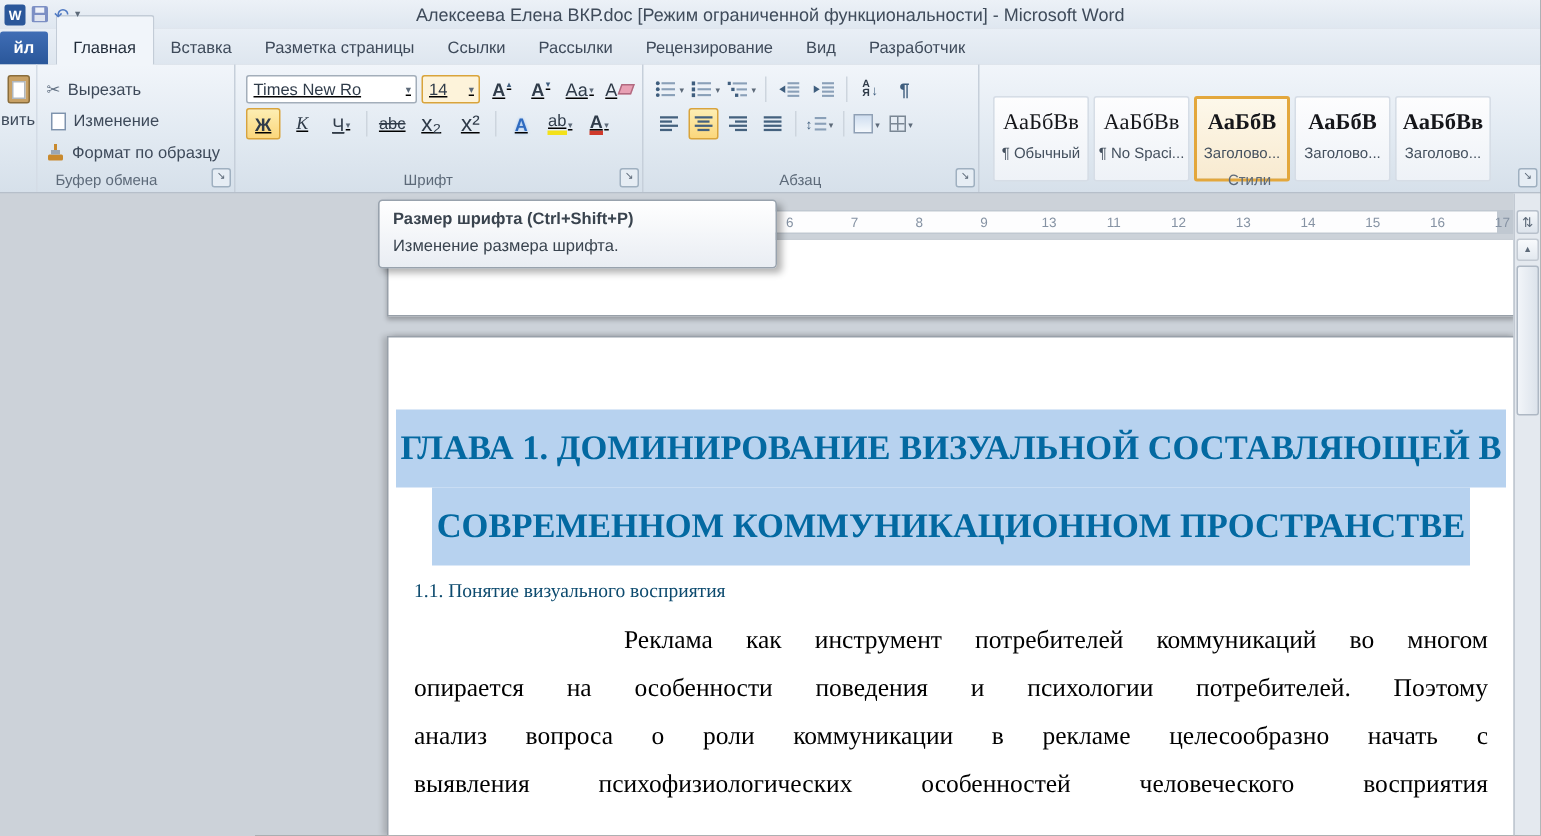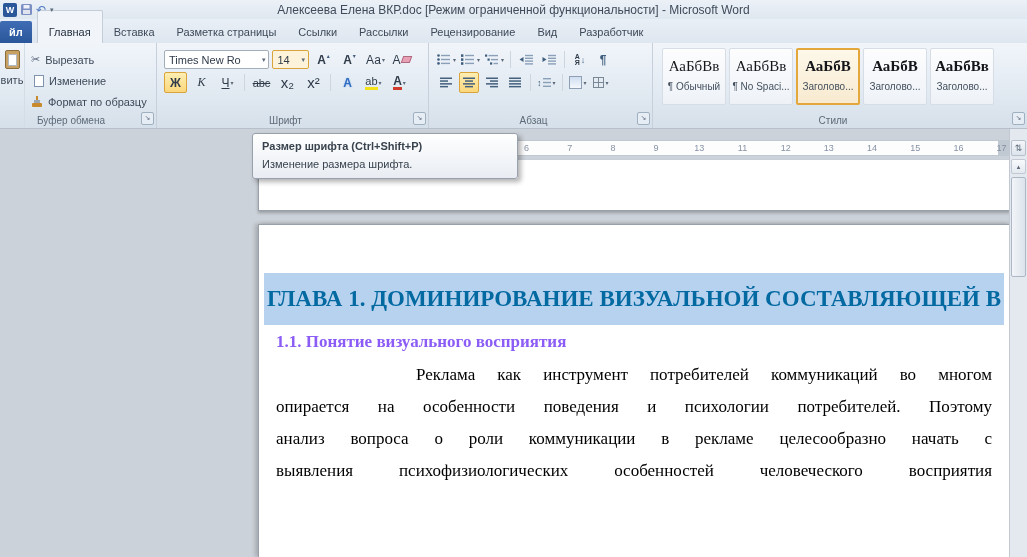--- a/index.html
+++ b/index.html
@@ -48,21 +48,21 @@
   .paste-label{font-size:11px;color:#3e4a5a;margin-top:5px;}
   .clip-btns{display:flex;flex-direction:column;gap:4px;padding:8px 0 0 6px;}
   .small-btn{display:flex;align-items:center;gap:5px;font-size:11px;color:#3e4a5a;height:17px;}
   .scissors{font-size:11px;color:#5f6e80;}
   .copy-icon{position:relative;display:inline-block;width:8px;height:10px;background:#fff;
              border:1px solid #7e93ad;margin-left:3px;}
   .copy-icon::after{content:"";position:absolute;left:-4px;top:2px;width:8px;height:10px;
              border:1px solid #7e93ad;background:#fff;z-index:-1;}
 
   
-  .g-font{width:272px;padding:5px 15px 16px 7px;}
+  .g-font{width:272px;padding:5px 4px 16px 7px;text-decoration:underline;}
   .font-row{display:flex;align-items:center;gap:3px;height:23px;}
   .combo{display:flex;align-items:center;height:17px;background:#fff;border:1px solid #a3aeba;
          border-radius:2px;font-size:11px;color:#2f3b49;padding:0 3px 0 4px;justify-content:space-between;}
   .combo-arrow{font-size:7px;color:#5d6a79;margin-left:3px;}
   .combo.family{width:112px;}
   .combo.size{width:32px;border-color:#d9a43b;background:#fdf3da;}
   .fbtn{min-width:19px;height:19px;display:flex;align-items:center;justify-content:center;
         font-size:12px;color:#2f3b49;border:1px solid transparent;border-radius:2px;padding:0 1px;}
   .caret{font-size:6px;color:#5d6a79;margin-left:1px;}
   .mini-tri{font-size:6px;color:#3f5e7e;margin:-8px 0 0 1px;}
@@ -87,21 +87,21 @@
   .sort-letters{display:flex;flex-direction:column;font-size:7px;font-weight:bold;color:#2f3b49;line-height:6px;}
   .sort-arrow{font-size:9px;color:#3f5e7e;}
   .pilcrow{font-size:12px;font-weight:bold;color:#3f5e7e;}
   .ls-arrow{font-size:9px;color:#3f5e7e;}
   .shade-box{width:11px;height:11px;border:1px solid #8fa0b5;background:linear-gradient(#cfdef0,#f4f8fc);}
   .border-box{width:11px;height:11px;border:1px solid #7a8794;box-sizing:border-box;
       background:linear-gradient(#7a8794,#7a8794) center/100% 1px no-repeat,
                  linear-gradient(#7a8794,#7a8794) center/1px 100% no-repeat;}
 
   
-  .g-styles{flex:1;padding:5px 4px 16px 9px;display:flex;align-items:flex-start;border-right:none;}
+  .g-styles{flex:1;padding:21px 4px 16px 9px;display:flex;align-items:flex-start;border-right:none;}
   .style-card{width:64px;height:57px;margin-right:3px;border:1px solid #d6dde6;border-radius:2px;
       background:linear-gradient(#fdfdfe,#eef2f7);display:flex;flex-direction:column;align-items:center;
       padding-top:7px;box-sizing:border-box;}
   .style-card.selected{border:2px solid #e3a73c;background:linear-gradient(#fdf8ea,#f8ead0);padding-top:6px;}
   .stl-prev{font-family:"Liberation Serif",serif;font-size:15px;color:#15161a;line-height:20px;white-space:nowrap;}
   .bold-prev{font-weight:bold;}
   .stl-label{font-size:10px;color:#44505e;margin-top:5px;white-space:nowrap;}
 
   
   .workspace{position:absolute;top:129px;left:0;right:0;bottom:0;background:#ccd2d9;}
@@ -110,22 +110,22 @@
   .ruler-nums{display:flex;padding-left:13px;height:100%;align-items:center;}
   .ruler-num{width:43.2px;flex:none;text-align:center;font-size:9px;color:#8592a3;}
   .page-prev{position:absolute;top:31px;left:258px;width:752px;height:51px;background:#fff;
       border:1px solid #98a0a9;border-top:none;box-shadow:0 2px 3px rgba(0,0,0,.25);box-sizing:border-box;}
   .page{position:absolute;top:95px;left:258px;width:752px;bottom:0;background:#fff;
       border:1px solid #98a0a9;border-bottom:none;box-sizing:border-box;padding:0 17px;
       box-shadow:3px 0 4px rgba(0,0,0,.18),-3px 0 4px rgba(0,0,0,.18);}
   .heading{margin-top:48px;font-family:"Liberation Serif",serif;font-weight:bold;font-size:23px;color:#0369a1;}
   .hline{display:flex;justify-content:center;}
   .hline .sel{background:#b7d2ef;line-height:52px;white-space:nowrap;padding:0 3px;}
-  .subheading{font-family:"Liberation Serif",serif;font-weight:bold;font-size:17px;line-height:30px;
-      margin-top:2px;color:#8b5cf6;}
+  .subheading{font-family:"Liberation Serif",serif;font-weight:normal;font-size:13px;line-height:30px;
+      margin-top:2px;color:#0c4a6e;}
   .bline{font-family:"Liberation Serif",serif;font-size:17px;line-height:32px;color:#000;
       text-align:justify;text-align-last:justify;white-space:normal;}
   .bline.first{text-indent:140px;margin-top:2px;}
 
   
   .tooltip{position:absolute;left:252px;top:4px;width:246px;z-index:20;
       background:linear-gradient(#ffffff,#e9edf3);border:1px solid #98a2ad;border-radius:3px;
       box-shadow:3px 3px 5px rgba(0,0,0,.3);padding:6px 9px 8px;}
   .tt-title{font-size:11px;font-weight:bold;color:#39434e;}
   .tt-desc{font-size:11px;color:#39434e;margin-top:6px;}
@@ -458,20 +458,23 @@
       </div>
     </div>
 
     <div class="page-prev"></div>
 
     <div class="page">
       <div class="heading">
         <div class="hline">
           <span class="sel">ГЛАВА 1. ДОМИНИРОВАНИЕ ВИЗУАЛЬНОЙ СОСТАВЛЯЮЩЕЙ В</span>
         </div>
+        <div class="hline">
+          <span class="sel">СОВРЕМЕННОМ КОММУНИКАЦИОННОМ ПРОСТРАНСТВЕ</span>
+        </div>
       </div>
       <div class="subheading">1.1. Понятие визуального восприятия</div>
       <div class="bline first">Реклама как инструмент потребителей коммуникаций во многом</div>
       <div class="bline">опирается на особенности поведения и психологии потребителей. Поэтому</div>
       <div class="bline">анализ вопроса о роли коммуникации в рекламе целесообразно начать с</div>
       <div class="bline">выявления психофизиологических особенностей человеческого восприятия</div>
     </div>
 
     <div class="tooltip">
       <div class="tt-title">Размер шрифта (Ctrl+Shift+P)</div>

